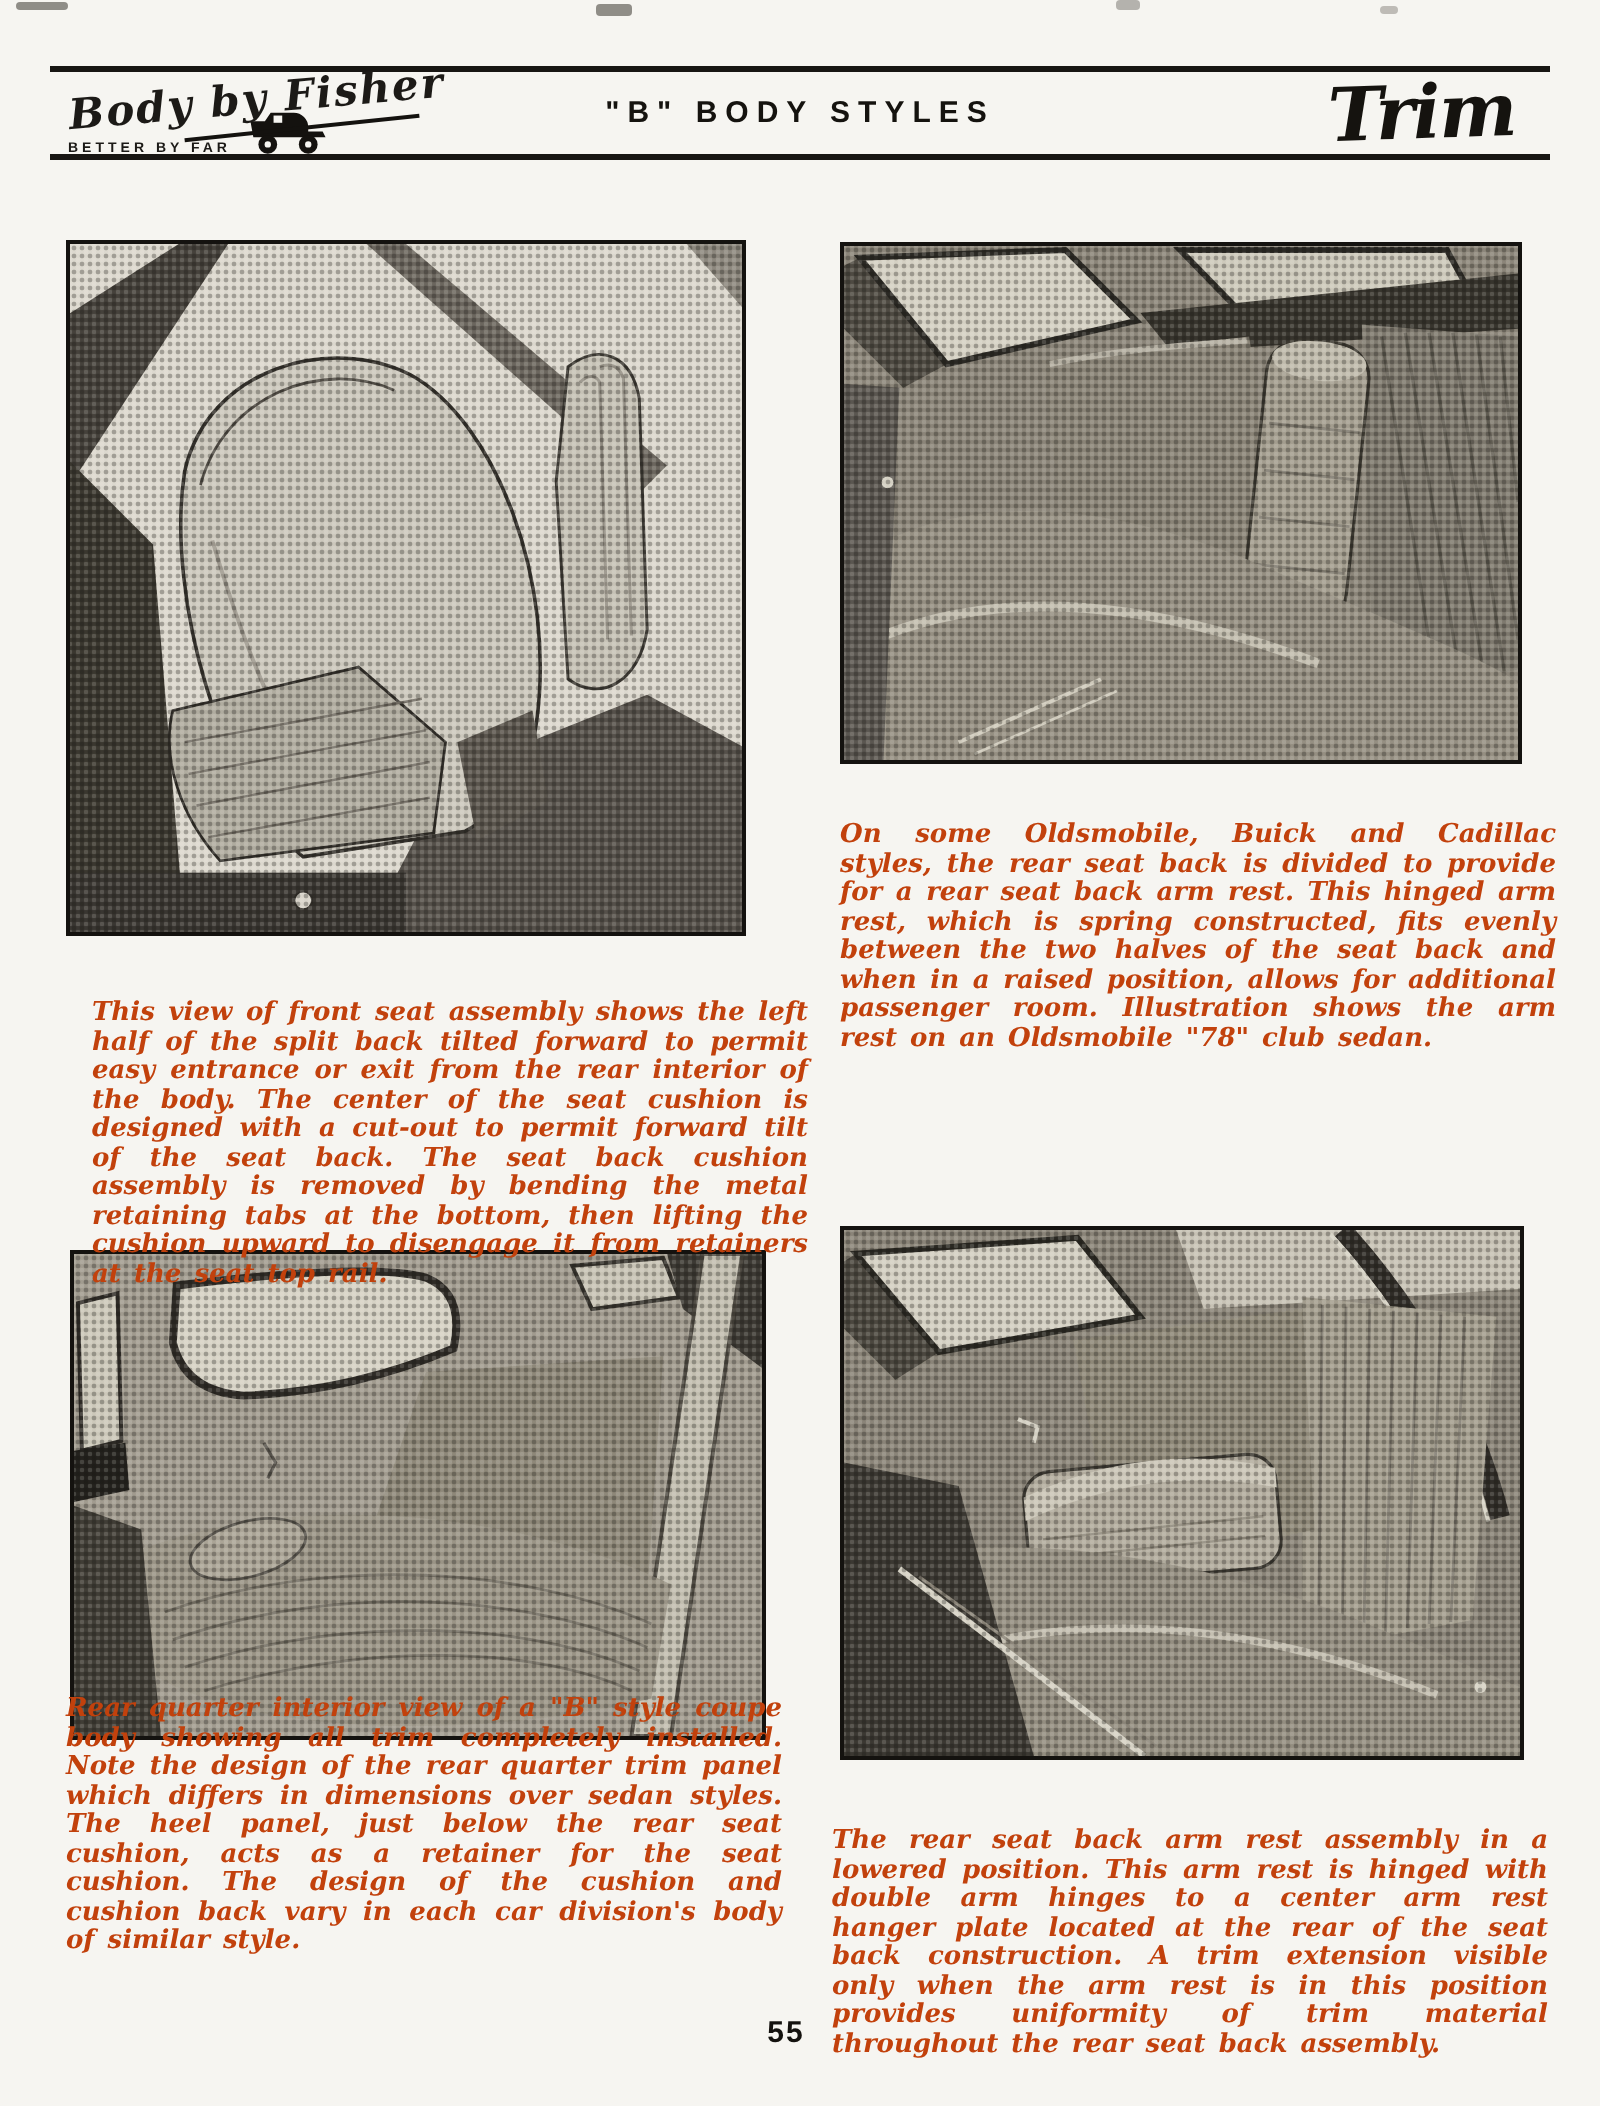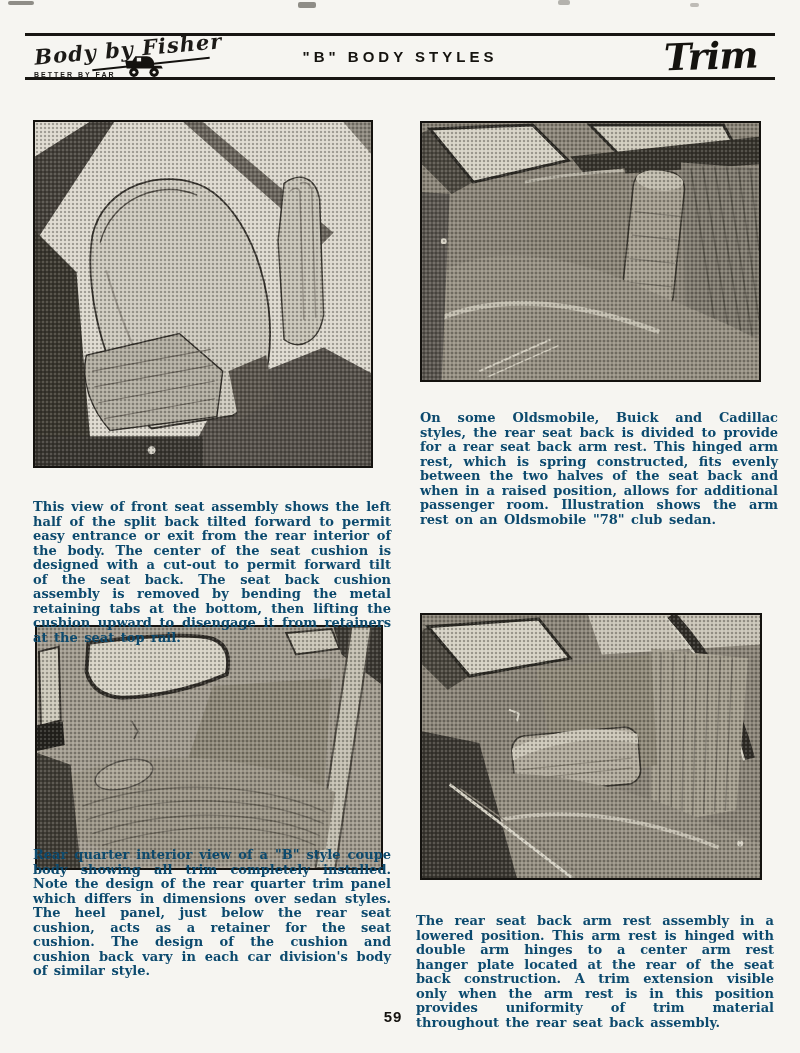--- a/index.html
+++ b/index.html
@@ -49,23 +49,23 @@
   }
   #photo1{left:33px;top:120px;width:340px;height:348px;}
   #photo2{left:420px;top:121px;width:341px;height:261px;}
   #photo3{left:35px;top:625px;width:348px;height:245px;}
   #photo4{left:420px;top:613px;width:342px;height:267px;}
 
   
   .caption{
     position:absolute;
     font-family:"DejaVu Serif", serif;font-size:13px;line-height:14.5px;
-    font-weight:600;text-align:justify;color:#0c4a6e;word-spacing:2px;
-  }
-  #cap1{left:33px;top:487px;width:358px;}
+    font-weight:600;text-align:justify;color:#c2410c;word-spacing:2px;font-style:italic;
+  }
+  #cap1{left:46px;top:487px;width:358px;}
   #cap2{left:420px;top:398px;width:358px;}
   #cap3{left:33px;top:835px;width:358px;}
   #cap4{left:416px;top:901px;width:358px;}
 
   .pageno{
     position:absolute;left:0;right:14px;top:1008px;text-align:center;
     font-size:15px;font-weight:bold;letter-spacing:1px;color:#14120f;
   }
 </style>
 </head>
@@ -226,14 +226,14 @@
       <circle cx="322" cy="232" r="3" fill="#d6d2c5"></circle>
       <path d="M88,96 l10,4 l-2,8" fill="none" stroke="#d3cfc2" stroke-width="2"></path>
     </svg>
   </figure>
 
   <p class="caption" id="cap1">This view of front seat assembly shows the left half of the split back tilted forward to permit easy entrance or exit from the rear interior of the body. The center of the seat cushion is designed with a cut-out to permit forward tilt of the seat back. The seat back cushion assembly is removed by bending the metal retaining tabs at the bottom, then lifting the cushion upward to disengage it from retainers at the seat top rail.</p>
   <p class="caption" id="cap2">On some Oldsmobile, Buick and Cadillac styles, the rear seat back is divided to provide for a rear seat back arm rest. This hinged arm rest, which is spring constructed, fits evenly between the two halves of the seat back and when in a raised position, allows for additional passenger room. Illustration shows the arm rest on an Oldsmobile "78" club sedan.</p>
   <p class="caption" id="cap3">Rear quarter interior view of a "B" style coupe body showing all trim completely installed. Note the design of the rear quarter trim panel which differs in dimensions over sedan styles. The heel panel, just below the rear seat cushion, acts as a retainer for the seat cushion. The design of the cushion and cushion back vary in each car division's body of similar style.</p>
   <p class="caption" id="cap4">The rear seat back arm rest assembly in a lowered position. This arm rest is hinged with double arm hinges to a center arm rest hanger plate located at the rear of the seat back construction. A trim extension visible only when the arm rest is in this position provides uniformity of trim material throughout the rear seat back assembly.</p>
 
-  <div class="pageno">59</div>
+  <div class="pageno">55</div>
 </div>
 
 </body></html>

